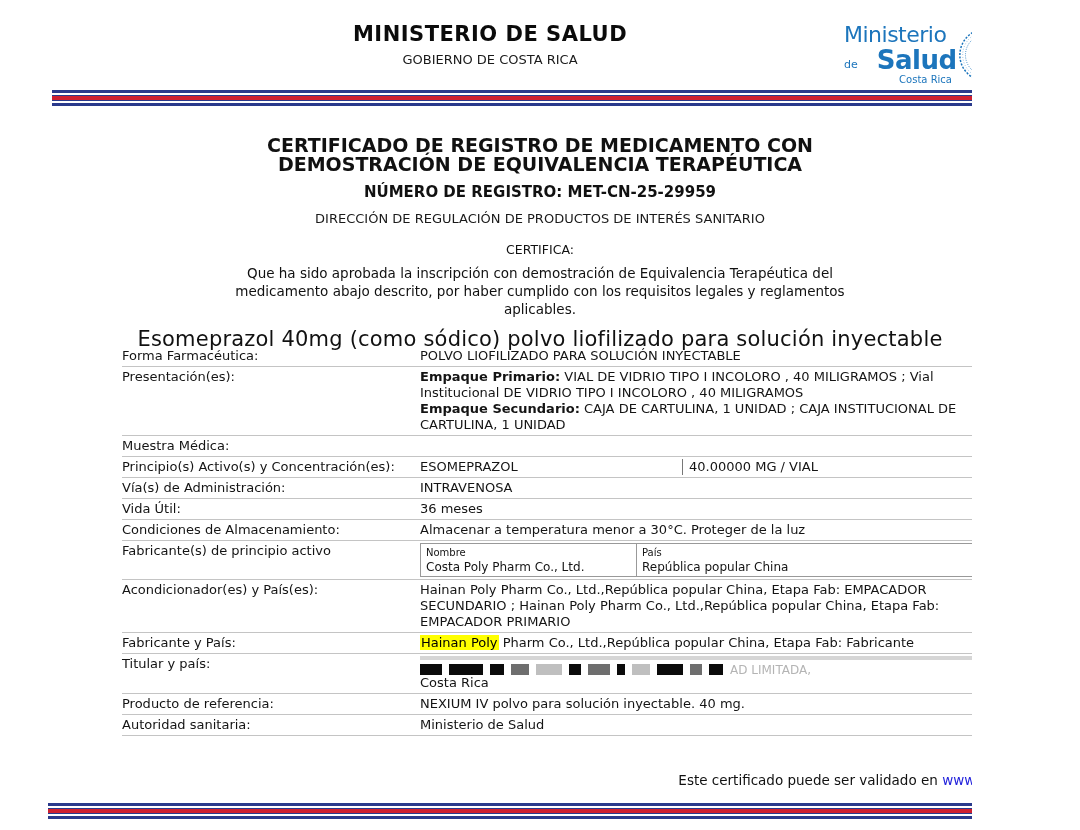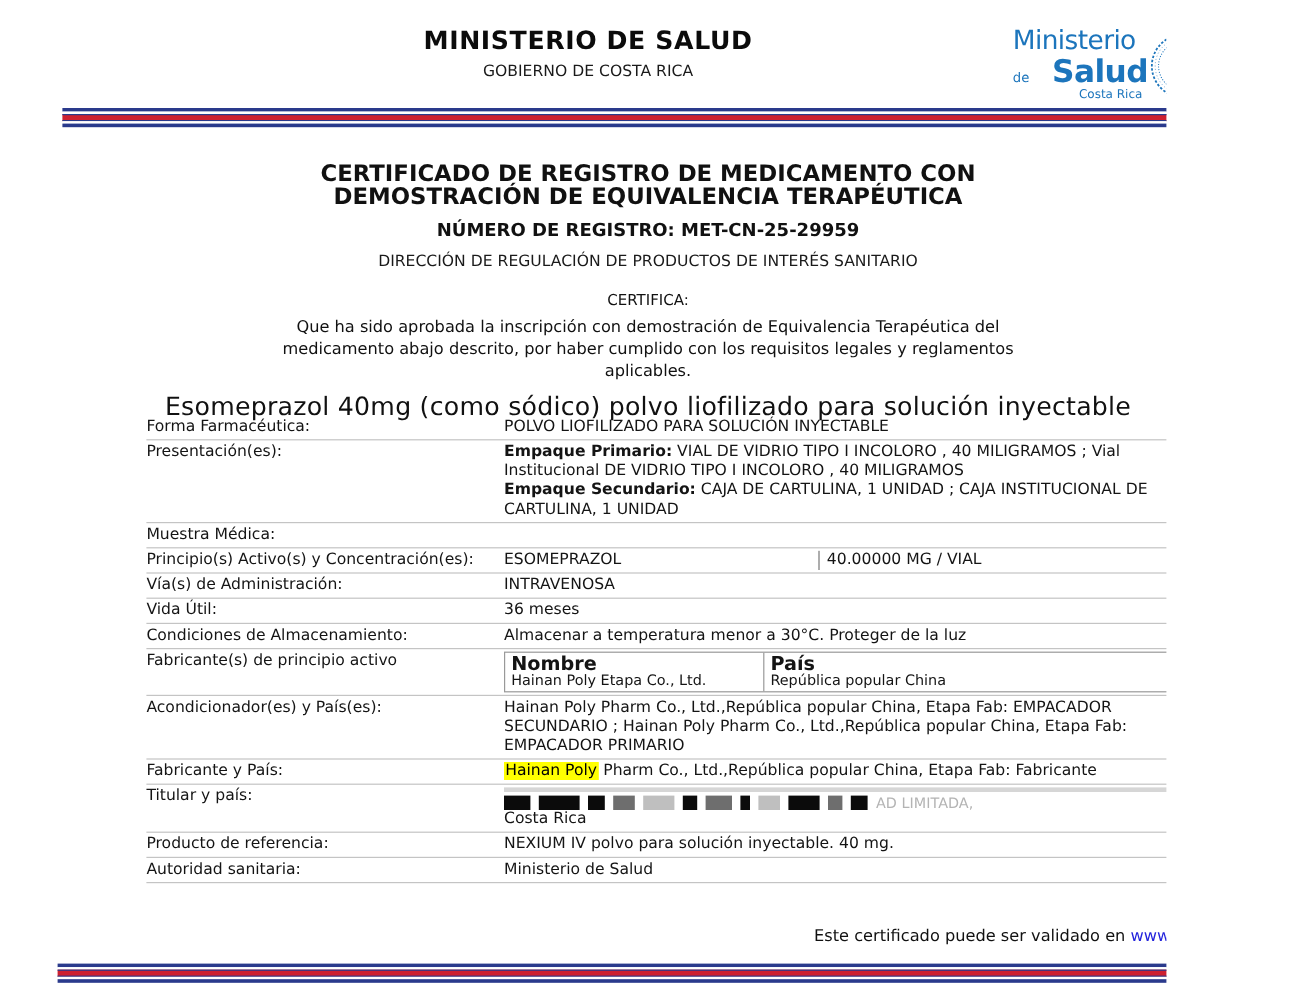--- a/index.html
+++ b/index.html
@@ -53,21 +53,21 @@
   .val b{font-weight:bold}
 
   .split{display:flex;align-items:center}
   .split .active{width:262px;flex-shrink:0}
   .split .conc{border-left:1px solid #777;padding-left:6px}
 
   .subtable{display:flex;border:1px solid #999;background:#fff}
   .sub-col{padding:1px 5px}
   .name-col{width:216px;border-right:1px solid #999;flex-shrink:0}
   .pais-col{flex:1}
-  .sub-h{font-weight:bold;font-size:16px;line-height:15px}
+  .sub-h{font-weight:normal;font-size:10px;line-height:15px}
   .sub-v{font-size:12px;line-height:15px}
 
   mark{background:var(--highlight_yellow,#FFFF00);color:#000;padding:0 1px}
 
   .redact-line{position:relative;height:19px;white-space:nowrap;overflow:hidden;padding-top:5px}
   .redact-line::before{content:"";position:absolute;top:0;left:0;right:10px;height:4px;background:#d6d6d6}
   .rb{display:inline-block;height:12px;background:#0b0b0b;margin-right:7px;vertical-align:middle}
   .rb.gray{background:#6e6e6e}
   .rb.lt{background:#bfbfbf}
   .w8{width:8px}.w12{width:12px}.w14{width:14px}.w18{width:18px}.w22{width:22px}
@@ -162,21 +162,21 @@
       <div class="lbl">Condiciones de Almacenamiento:</div>
       <div class="val">Almacenar a temperatura menor a 30°C. Proteger de la luz</div>
     </div>
 
     <div class="row">
       <div class="lbl">Fabricante(s) de principio activo</div>
       <div class="val">
         <div class="subtable">
           <div class="sub-col name-col">
             <div class="sub-h">Nombre</div>
-            <div class="sub-v">Hainan Poly Etapa Co., Ltd.</div>
+            <div class="sub-v">Costa Poly Pharm Co., Ltd.</div>
           </div>
           <div class="sub-col pais-col">
             <div class="sub-h">País</div>
             <div class="sub-v">República popular China</div>
           </div>
         </div>
       </div>
     </div>
 
     <div class="row">

